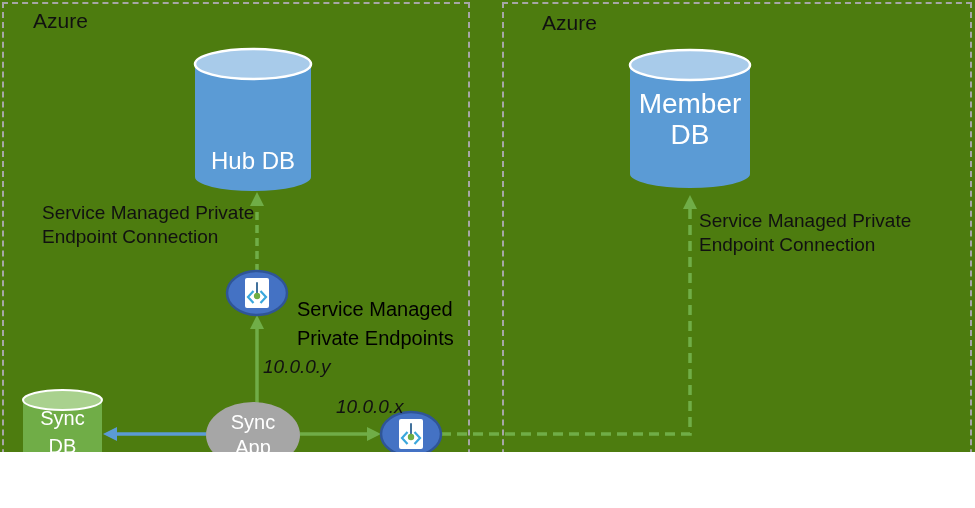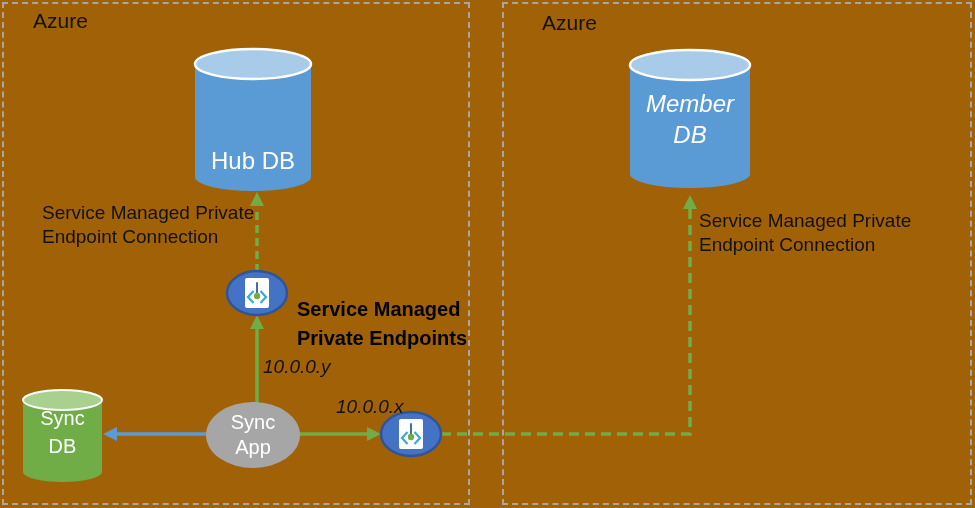--- a/index.html
+++ b/index.html
@@ -1,32 +1,32 @@
 <!DOCTYPE html>
 <html><head>
 <meta charset="utf-8">
 <style>
   html,body{margin:0;padding:0;background:#ffffff;}
   .canvas{
-    position:relative;width:975px;height:508px;background:#a16207;
+    position:relative;width:975px;height:452px;background:#4d7c0f;
     font-family:"Liberation Sans","DejaVu Sans",sans-serif;color:#1a1a1a;overflow:hidden;
   }
   .azure-box{
     position:absolute;border:2px dashed #a6a6a6;background:transparent;box-sizing:border-box;
   }
   .box-left{left:2px;top:2px;width:468px;height:503px;}
   .box-right{left:502px;top:2px;width:470px;height:503px;}
   .region-label{position:absolute;font-size:21px;color:#111;}
   .lbl{position:absolute;white-space:pre-line;color:#111;}
   .lbl-conn{font-size:19px;line-height:23.5px;}
-  .lbl-bold{font-size:20px;line-height:29px;font-weight:bold;color:#000;}
+  .lbl-bold{font-size:20px;line-height:29px;font-weight:normal;color:#000;}
   .lbl-ip{font-size:19px;font-style:italic;}
   .node-text{position:absolute;color:#ffffff;text-align:center;white-space:pre-line;}
   .hub-text{left:195px;width:116px;top:111px;font-size:24px;margin-top:36px;}
-  .member-text{left:630px;width:120px;top:88px;font-size:24px;line-height:31px;font-style:italic;}
+  .member-text{left:630px;width:120px;top:88px;font-size:28px;line-height:31px;}
   .syncdb-text{left:23px;width:79px;top:404px;font-size:20px;line-height:28px;}
   .syncapp-text{left:206px;width:94px;top:410px;font-size:20px;line-height:25px;}
   svg.layer{position:absolute;left:0;top:0;}
 </style>
 </head>
 <body>
 
 <div class="canvas">
 
   <div class="azure-box box-left"></div>

